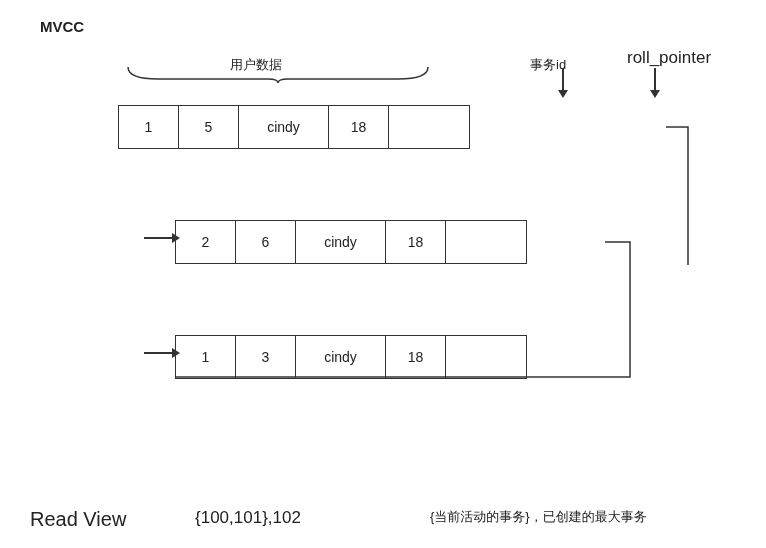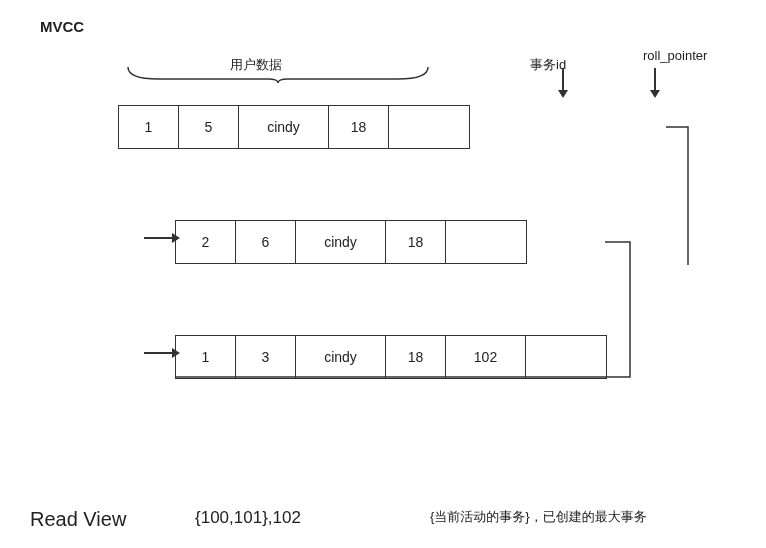--- a/index.html
+++ b/index.html
@@ -36,22 +36,22 @@
       position: absolute;
       top: 44px;
       left: 530px;
       font-size: 13px;
       margin-top: 12px;
     }
 
     .label-rollptr {
       position: absolute;
       top: 48px;
-      left: 643px;
-      font-size: 13px;
+      left: 627px;
+      font-size: 17px;
     }
 
     
     .brace-container {
       position: absolute;
       top: 65px;
       left: 118px;
       width: 320px;
       height: 18px;
     }
@@ -239,19 +239,18 @@
 <div class="row-arrow" style="position:absolute; top:348px; left:144px; display:flex; align-items:center;">
   <div class="arrow-right-line" style="width:28px;"></div>
   <div class="arrow-right-head"></div>
 </div>
 
 <div class="row row3" id="row3">
     <div class="cell" style="width: 60px;">1</div>
     <div class="cell" style="width: 60px;">3</div>
     <div class="cell" style="width: 90px;">cindy</div>
     <div class="cell" style="width: 60px;">18</div>
-    <div class="cell" style="width: 80px;">102</div>
     <div class="cell" style="width: 80px;"></div>
   </div>
 
 <div class="readview-label">Read View</div>
 <div class="readview-value1">{100,101},102</div>
 <div class="readview-value2">{当前活动的事务}，已创建的最大事务</div>
 
 </body></html>

